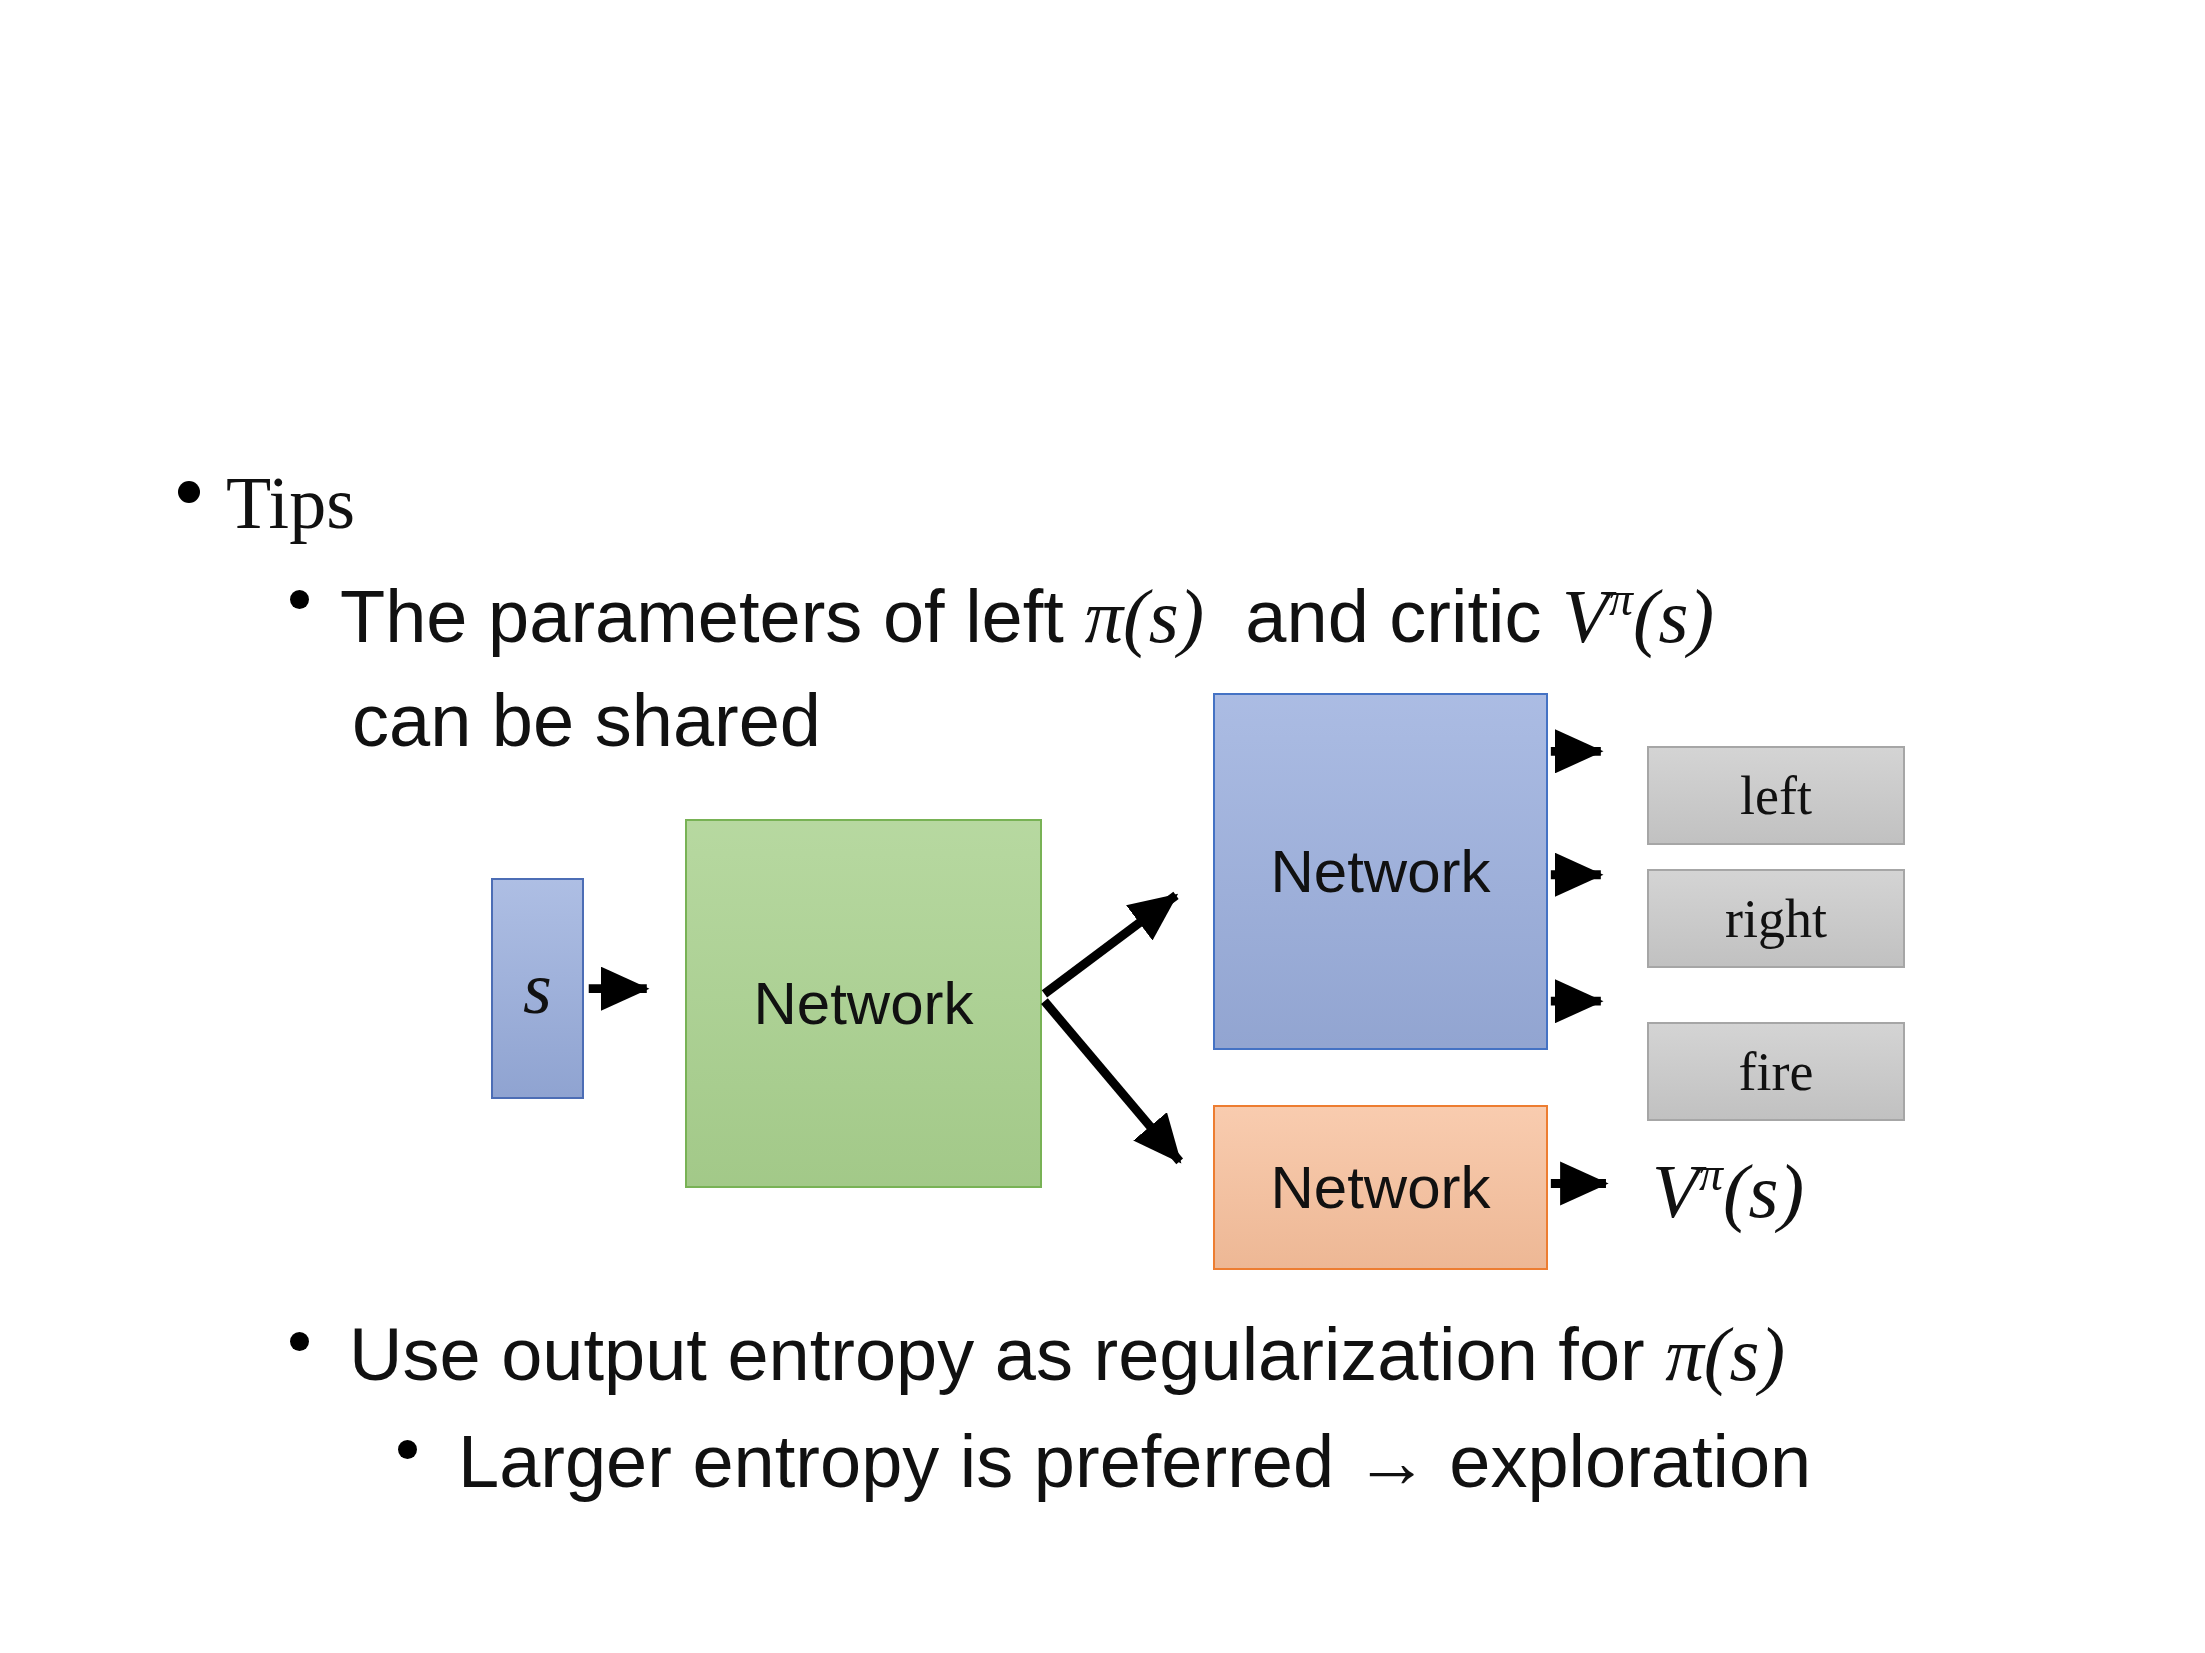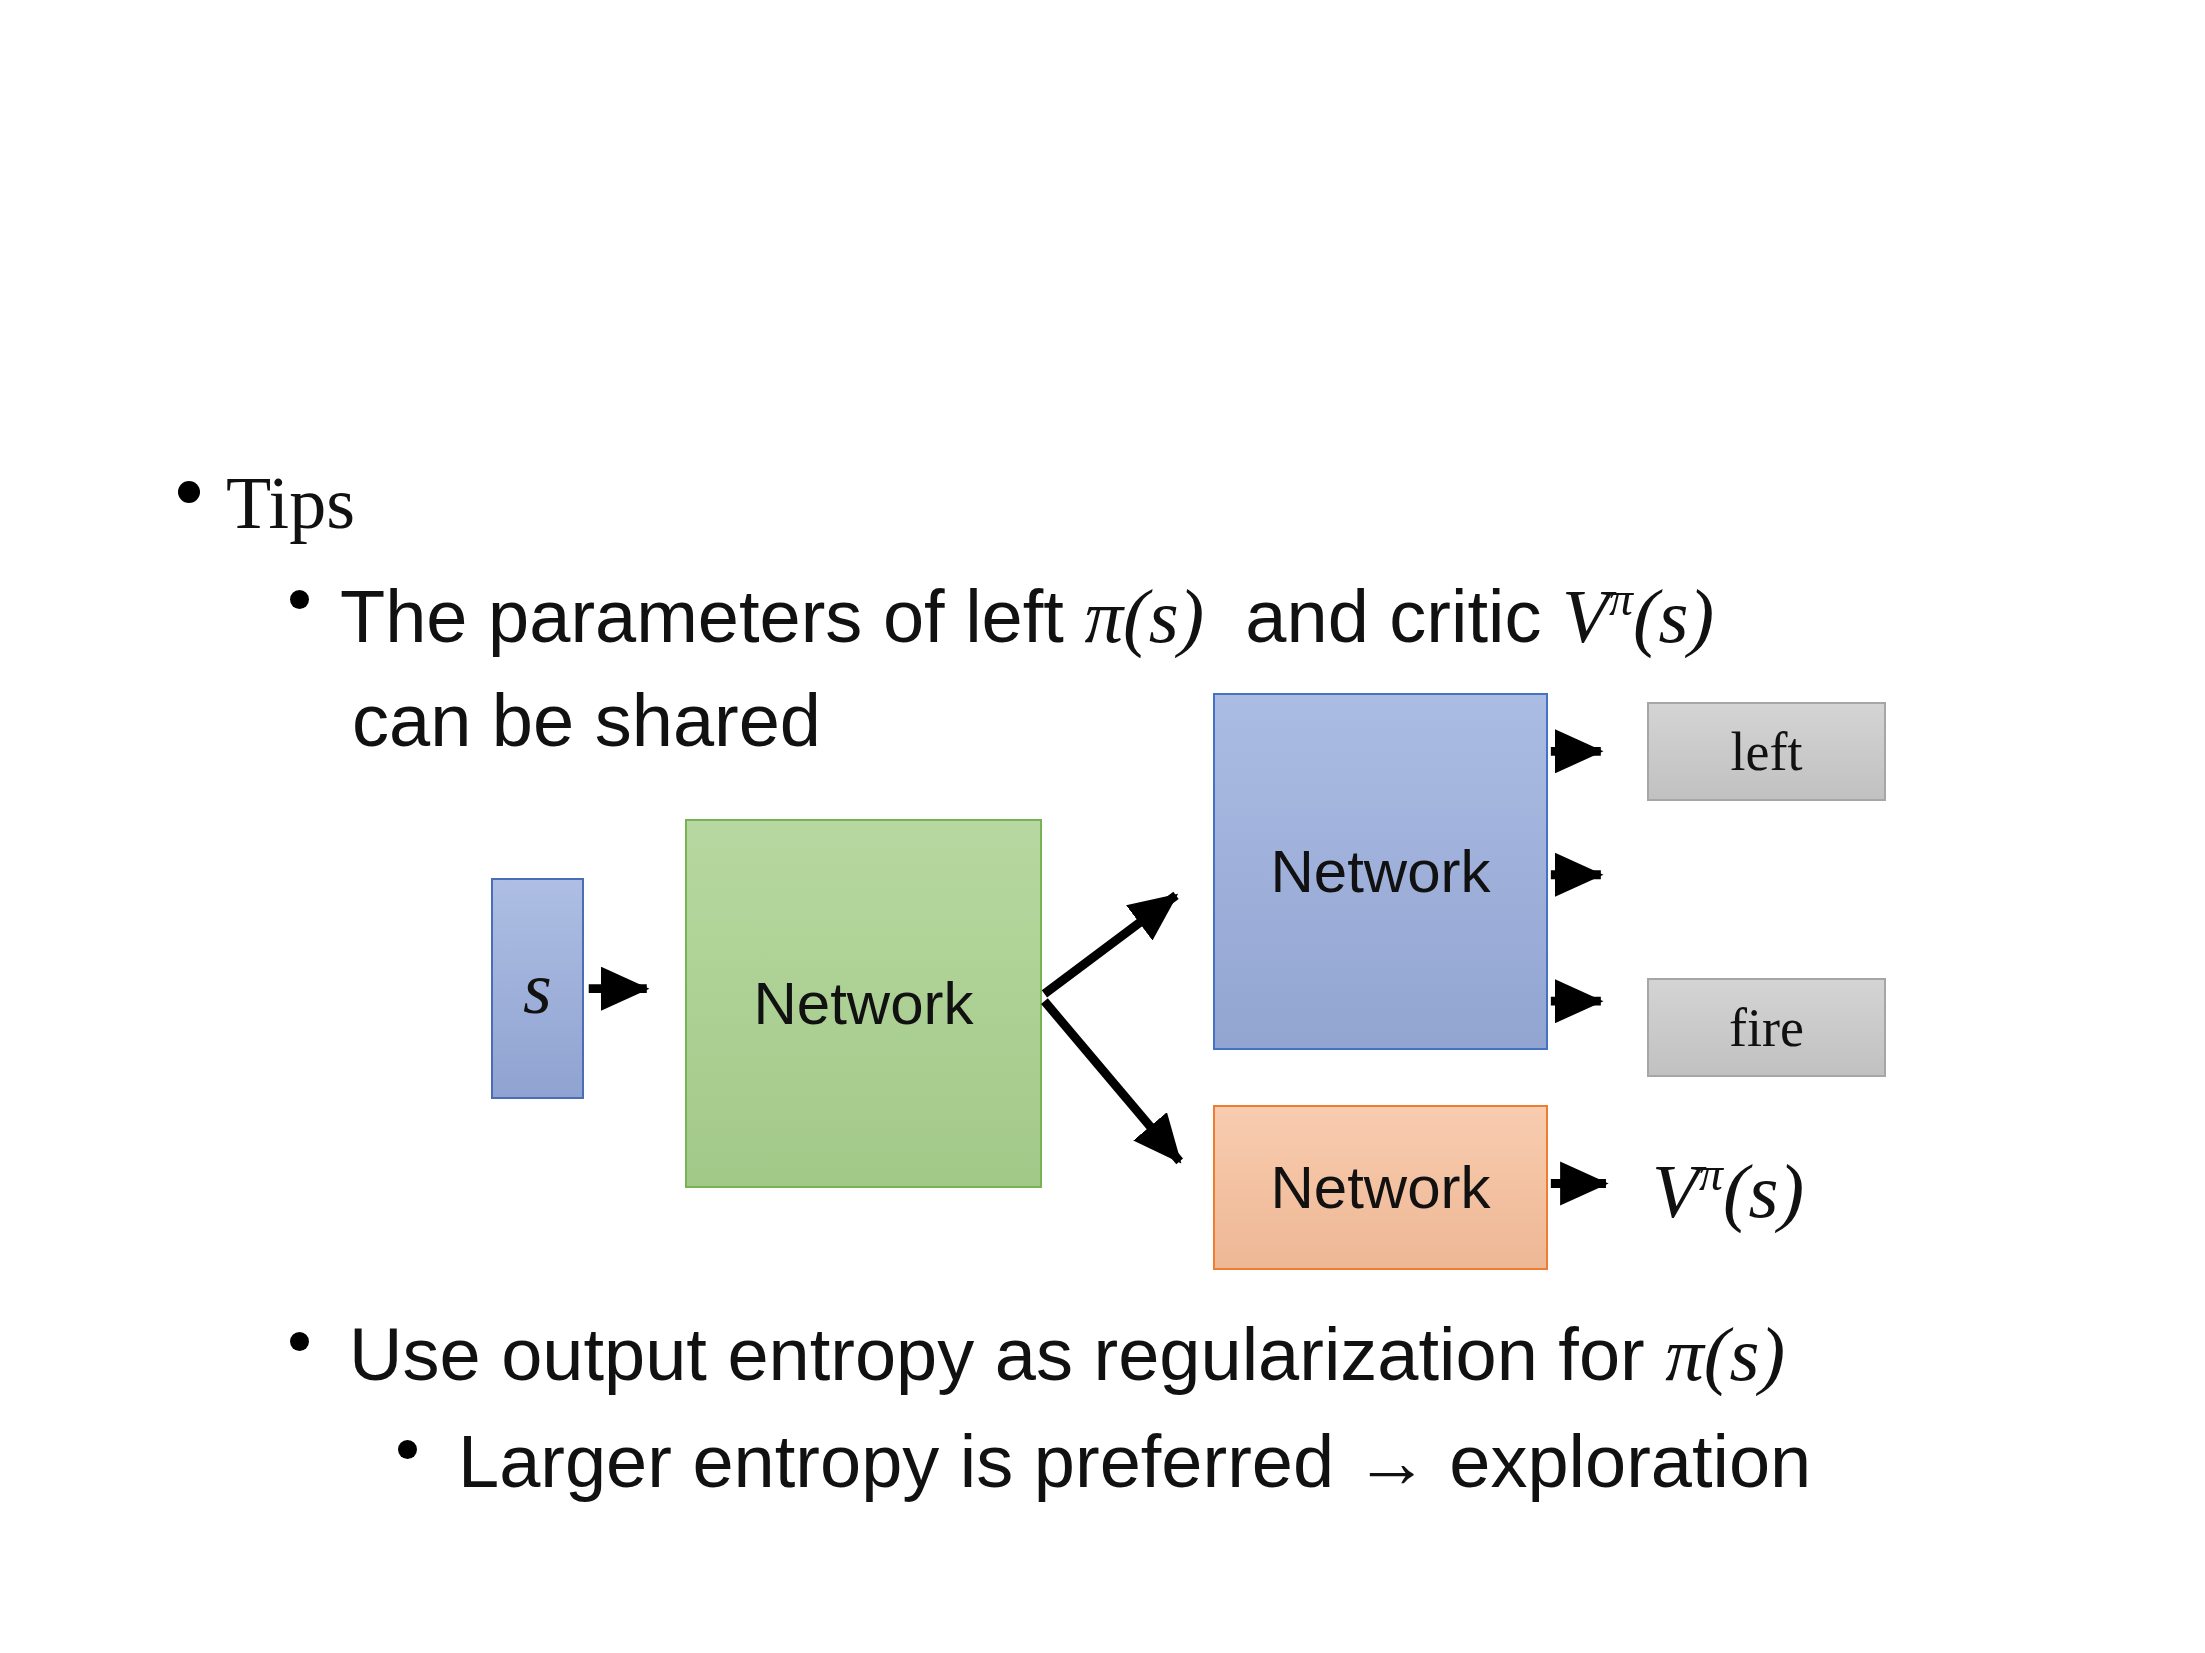--- a/index.html
+++ b/index.html
@@ -67,23 +67,24 @@
     left:1213px;top:693px;width:335px;height:357px;
     background:linear-gradient(180deg, rgba(255,255,255,.16), rgba(0,0,0,.06)), var(--blue-fill);
     border:2.9px solid var(--blue-border);
   }
   .critic-box{
     left:1213px;top:1105px;width:335px;height:165px;
     background:linear-gradient(180deg, rgba(255,255,255,.2), rgba(0,0,0,.04)), var(--orange-fill);
     border:2.9px solid var(--orange-border);
   }
   .action-box{
-    left:1647px;width:239px;height:99px;
+    left:1647px;width:258px;height:99px;
     background:linear-gradient(180deg, #d4d4d4, #c1c1c1);
     border:2.2px solid var(--gray-border);
+    margin-top:44px;
   }
   .action-label{
     font-family:"Liberation Serif",serif;
     font-size:54px;color:#111;
   }
   .value-out{
     left:1652px;top:1147px;
     font-size:77px;color:#111;
     font-family:"Liberation Serif",serif;
     font-style:italic;
@@ -118,20 +119,23 @@
     <span class="net-label">Network</span>
   </div>
 
   <div class="abs dbox critic-box">
     <span class="net-label">Network</span>
   </div>
 
   <div class="abs dbox action-box" style="top:702px;">
     <span class="action-label">left</span>
   </div>
+  <div class="abs dbox action-box" style="top:825px;">
+    <span class="action-label">right</span>
+  </div>
   <div class="abs dbox action-box" style="top:978px;">
     <span class="action-label">fire</span>
   </div>
 
   <div class="abs value-out"><span>V</span><sup>π</sup><span>(s)</span></div>
 
   <svg class="abs arrows" width="2205" height="1654" viewBox="0 0 3000 2250">
     <defs>
       <marker id="ah" markerWidth="6" markerHeight="5" refX="5.2" refY="2.5" orient="auto">
         <path d="M0,0 L5.5,2.5 L0,5 Z" fill="#000"></path>

